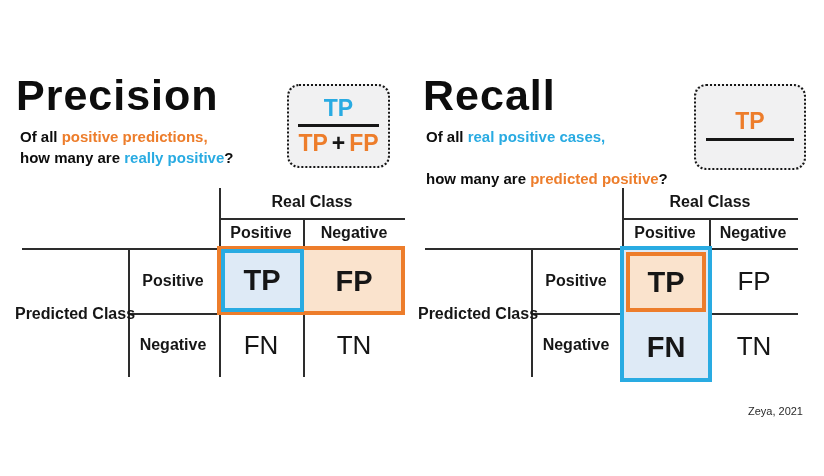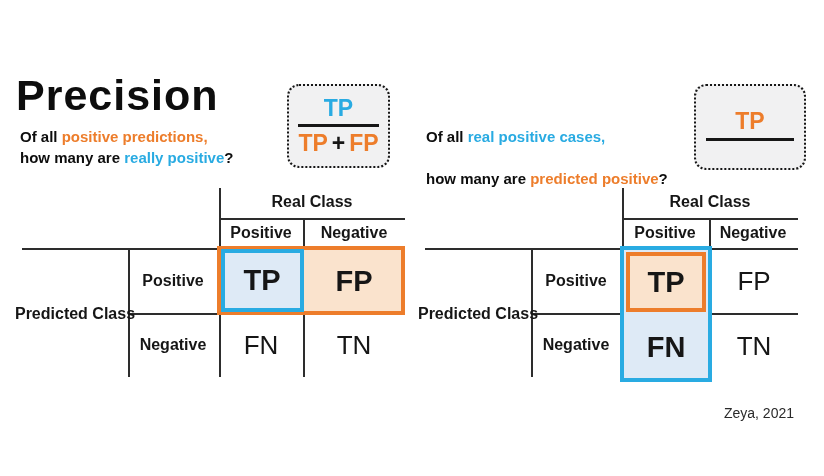--- a/index.html
+++ b/index.html
@@ -32,22 +32,22 @@
   .plus { color:#161616; margin:0 4px; }
   .hlbox { position:absolute; box-sizing:border-box; }
   .box-orange { border:4px solid var(--orange); background:var(--light_orange); }
   .box-blue   { border:4px solid var(--blue);   background:var(--light_blue); }
   .cell {
     position:absolute; transform:translate(-50%,-50%); z-index:5;
     font-size:26px; color:#161616; white-space:nowrap; line-height:1;
   }
   .cell.hl { font-size:29px; font-weight:800; }
   .signature {
-    position:absolute; left:715px; top:405px; width:88px; text-align:center;
-    font-size:14px; color:#2a2a2a; white-space:nowrap;
+    position:absolute; left:715px; top:405px; width:88px; text-align:right;
+    font-size:11px; color:#2a2a2a; white-space:nowrap;
   }
 </style>
 </head>
 <body>
 
 <div class="canvas">
 
   <div class="title" style="left:16px; top:74px;">Precision</div>
   <div class="sub" style="left:20px; top:150px;">
     <span>how many are </span><span class="blue">really positive</span><span>?</span>
@@ -57,20 +57,21 @@
   </div>
 
   <div class="fracbox" style="left:287px; top:84px; width:103px; height:84px;">
     <div class="frac-num blue">TP</div>
     <div class="frac-line"></div>
     <div class="frac-den">
       <span class="orange">TP</span><span class="plus">+</span><span class="orange">FP</span>
     </div>
   </div>
 
+  <div class="title" style="left:423px; top:74px;">Recall</div>
   <div class="sub" style="left:426px; top:129px;text-align:center;">
     <span>Of all </span><span class="blue">real positive cases,</span>
   </div>
   <div class="sub" style="left:426px; top:150px;margin-top:21px;">
     <span>how many are </span><span class="orange">predicted positive</span><span>?</span>
   </div>
 
   <div class="fracbox" style="left:694px; top:84px; width:112px; height:86px;">
     <div class="frac-num orange">TP</div>
     <div class="frac-line"></div>

